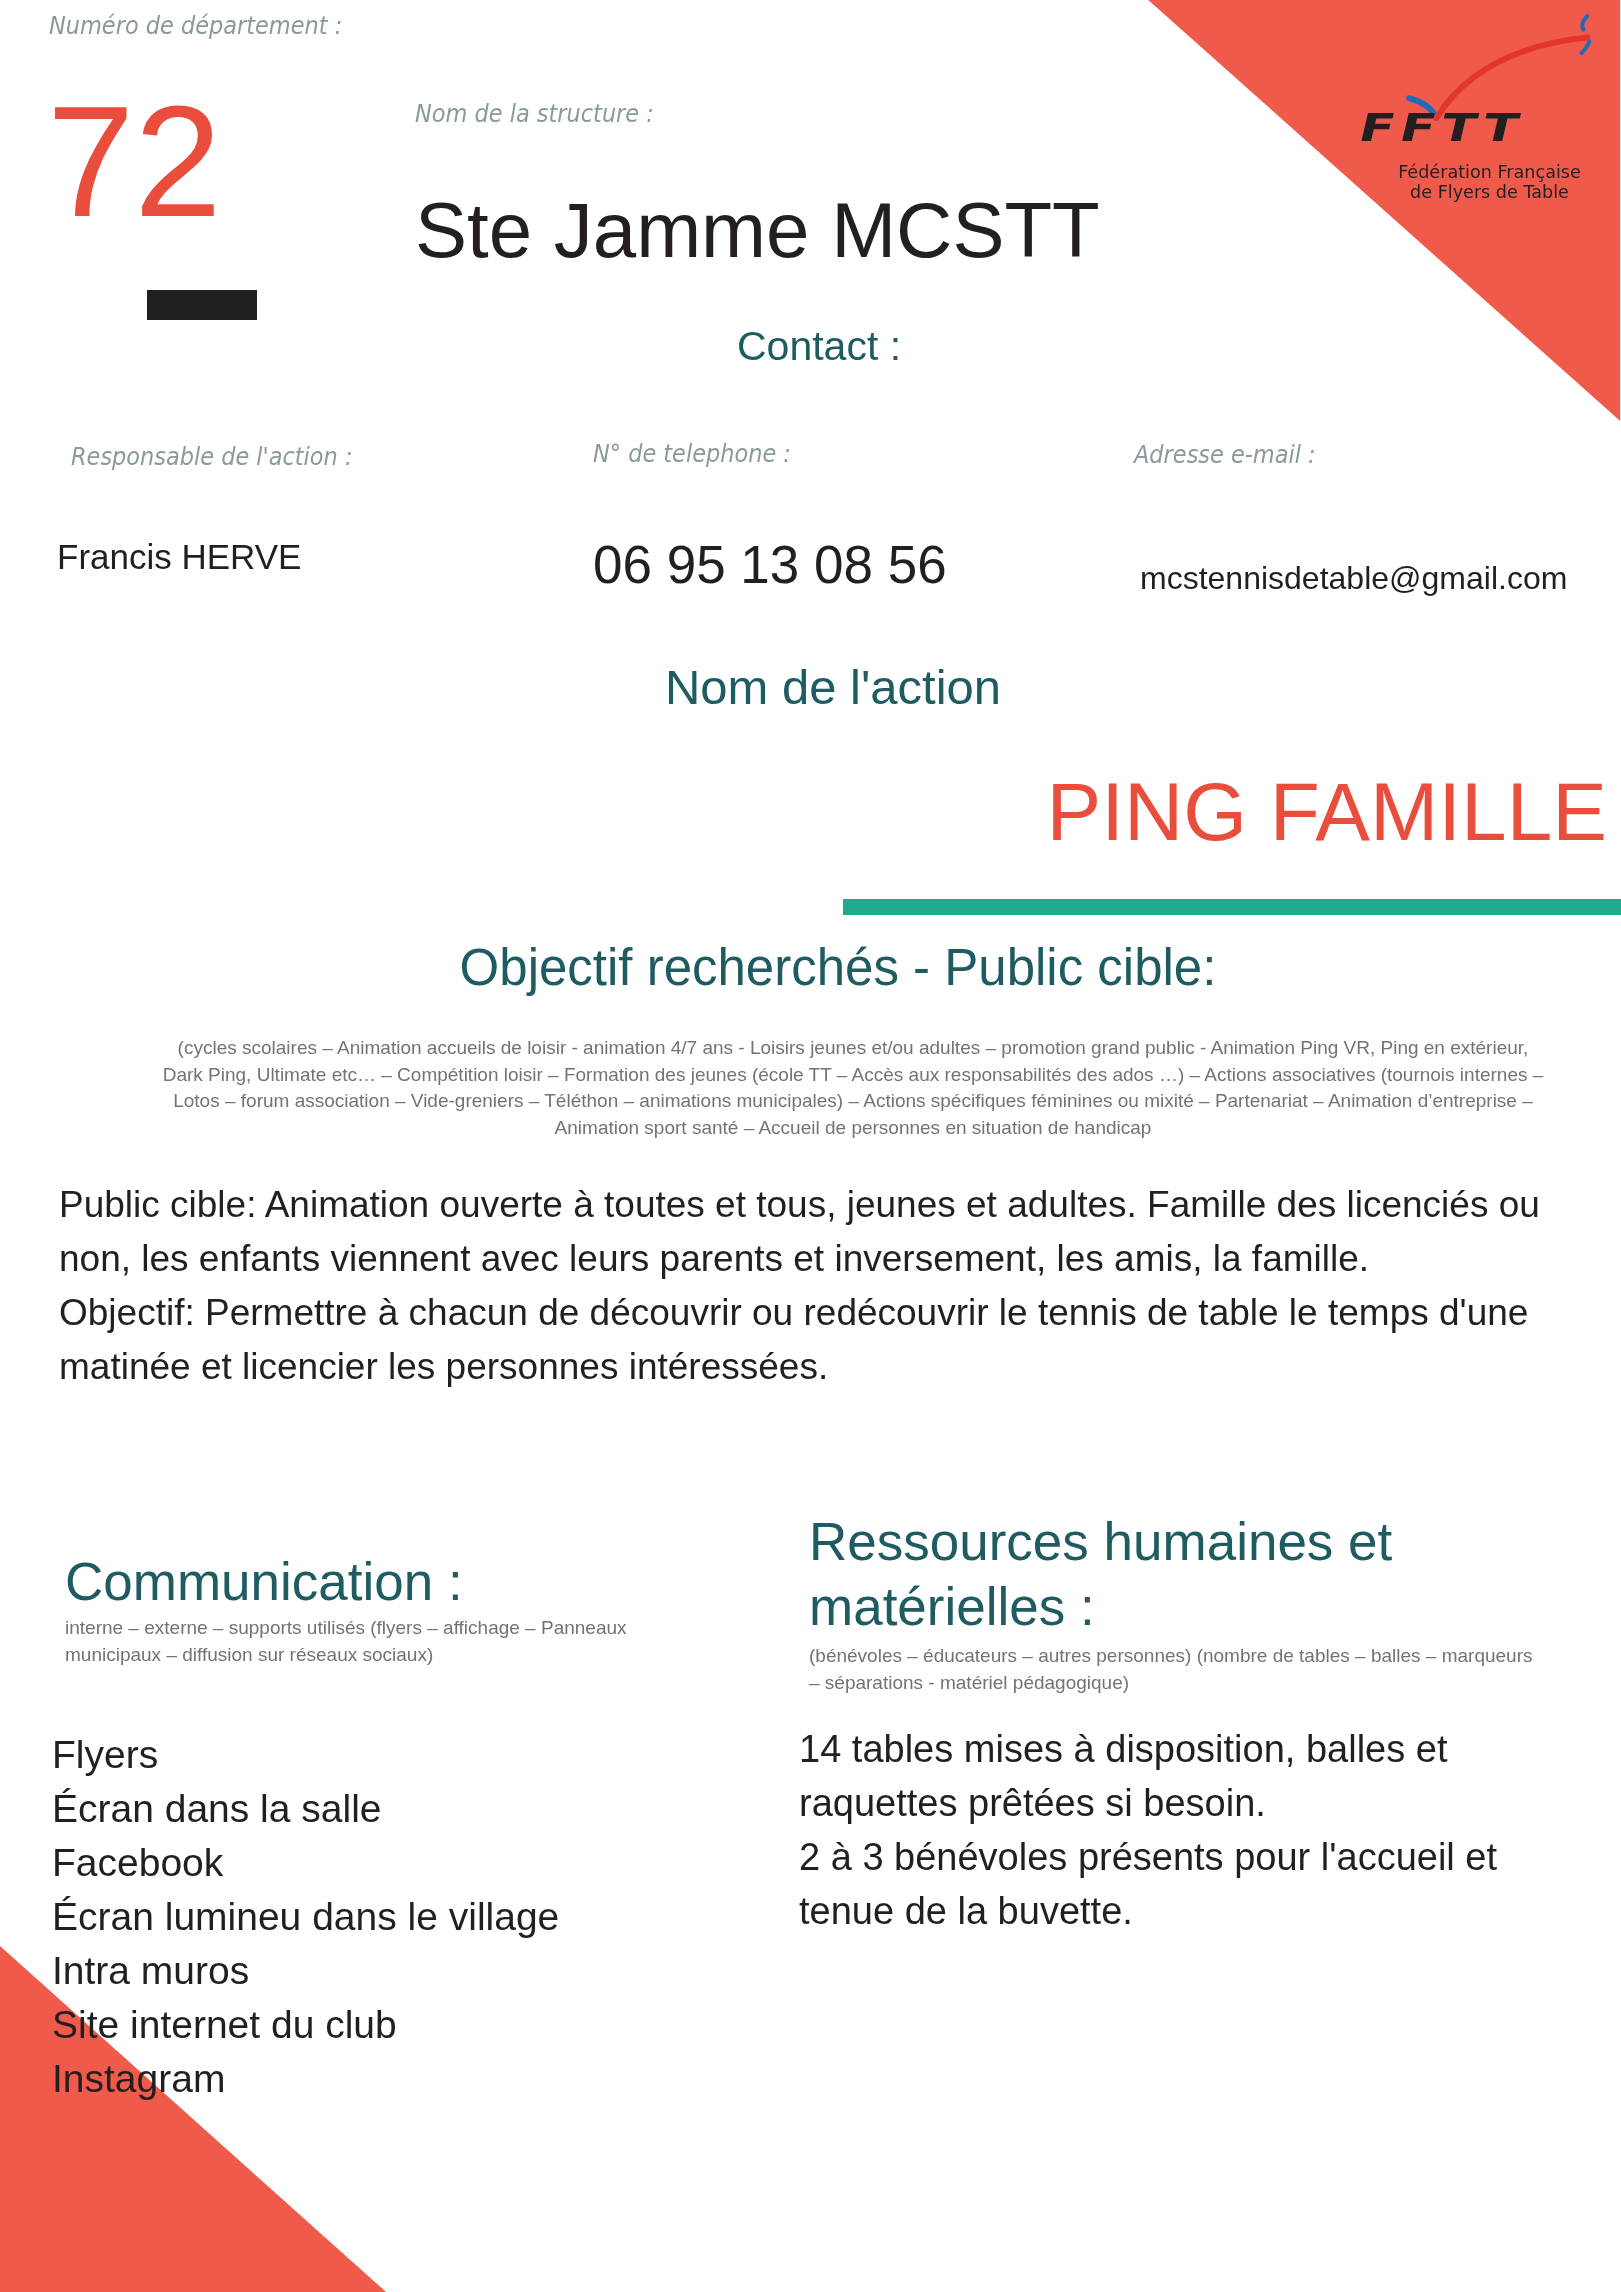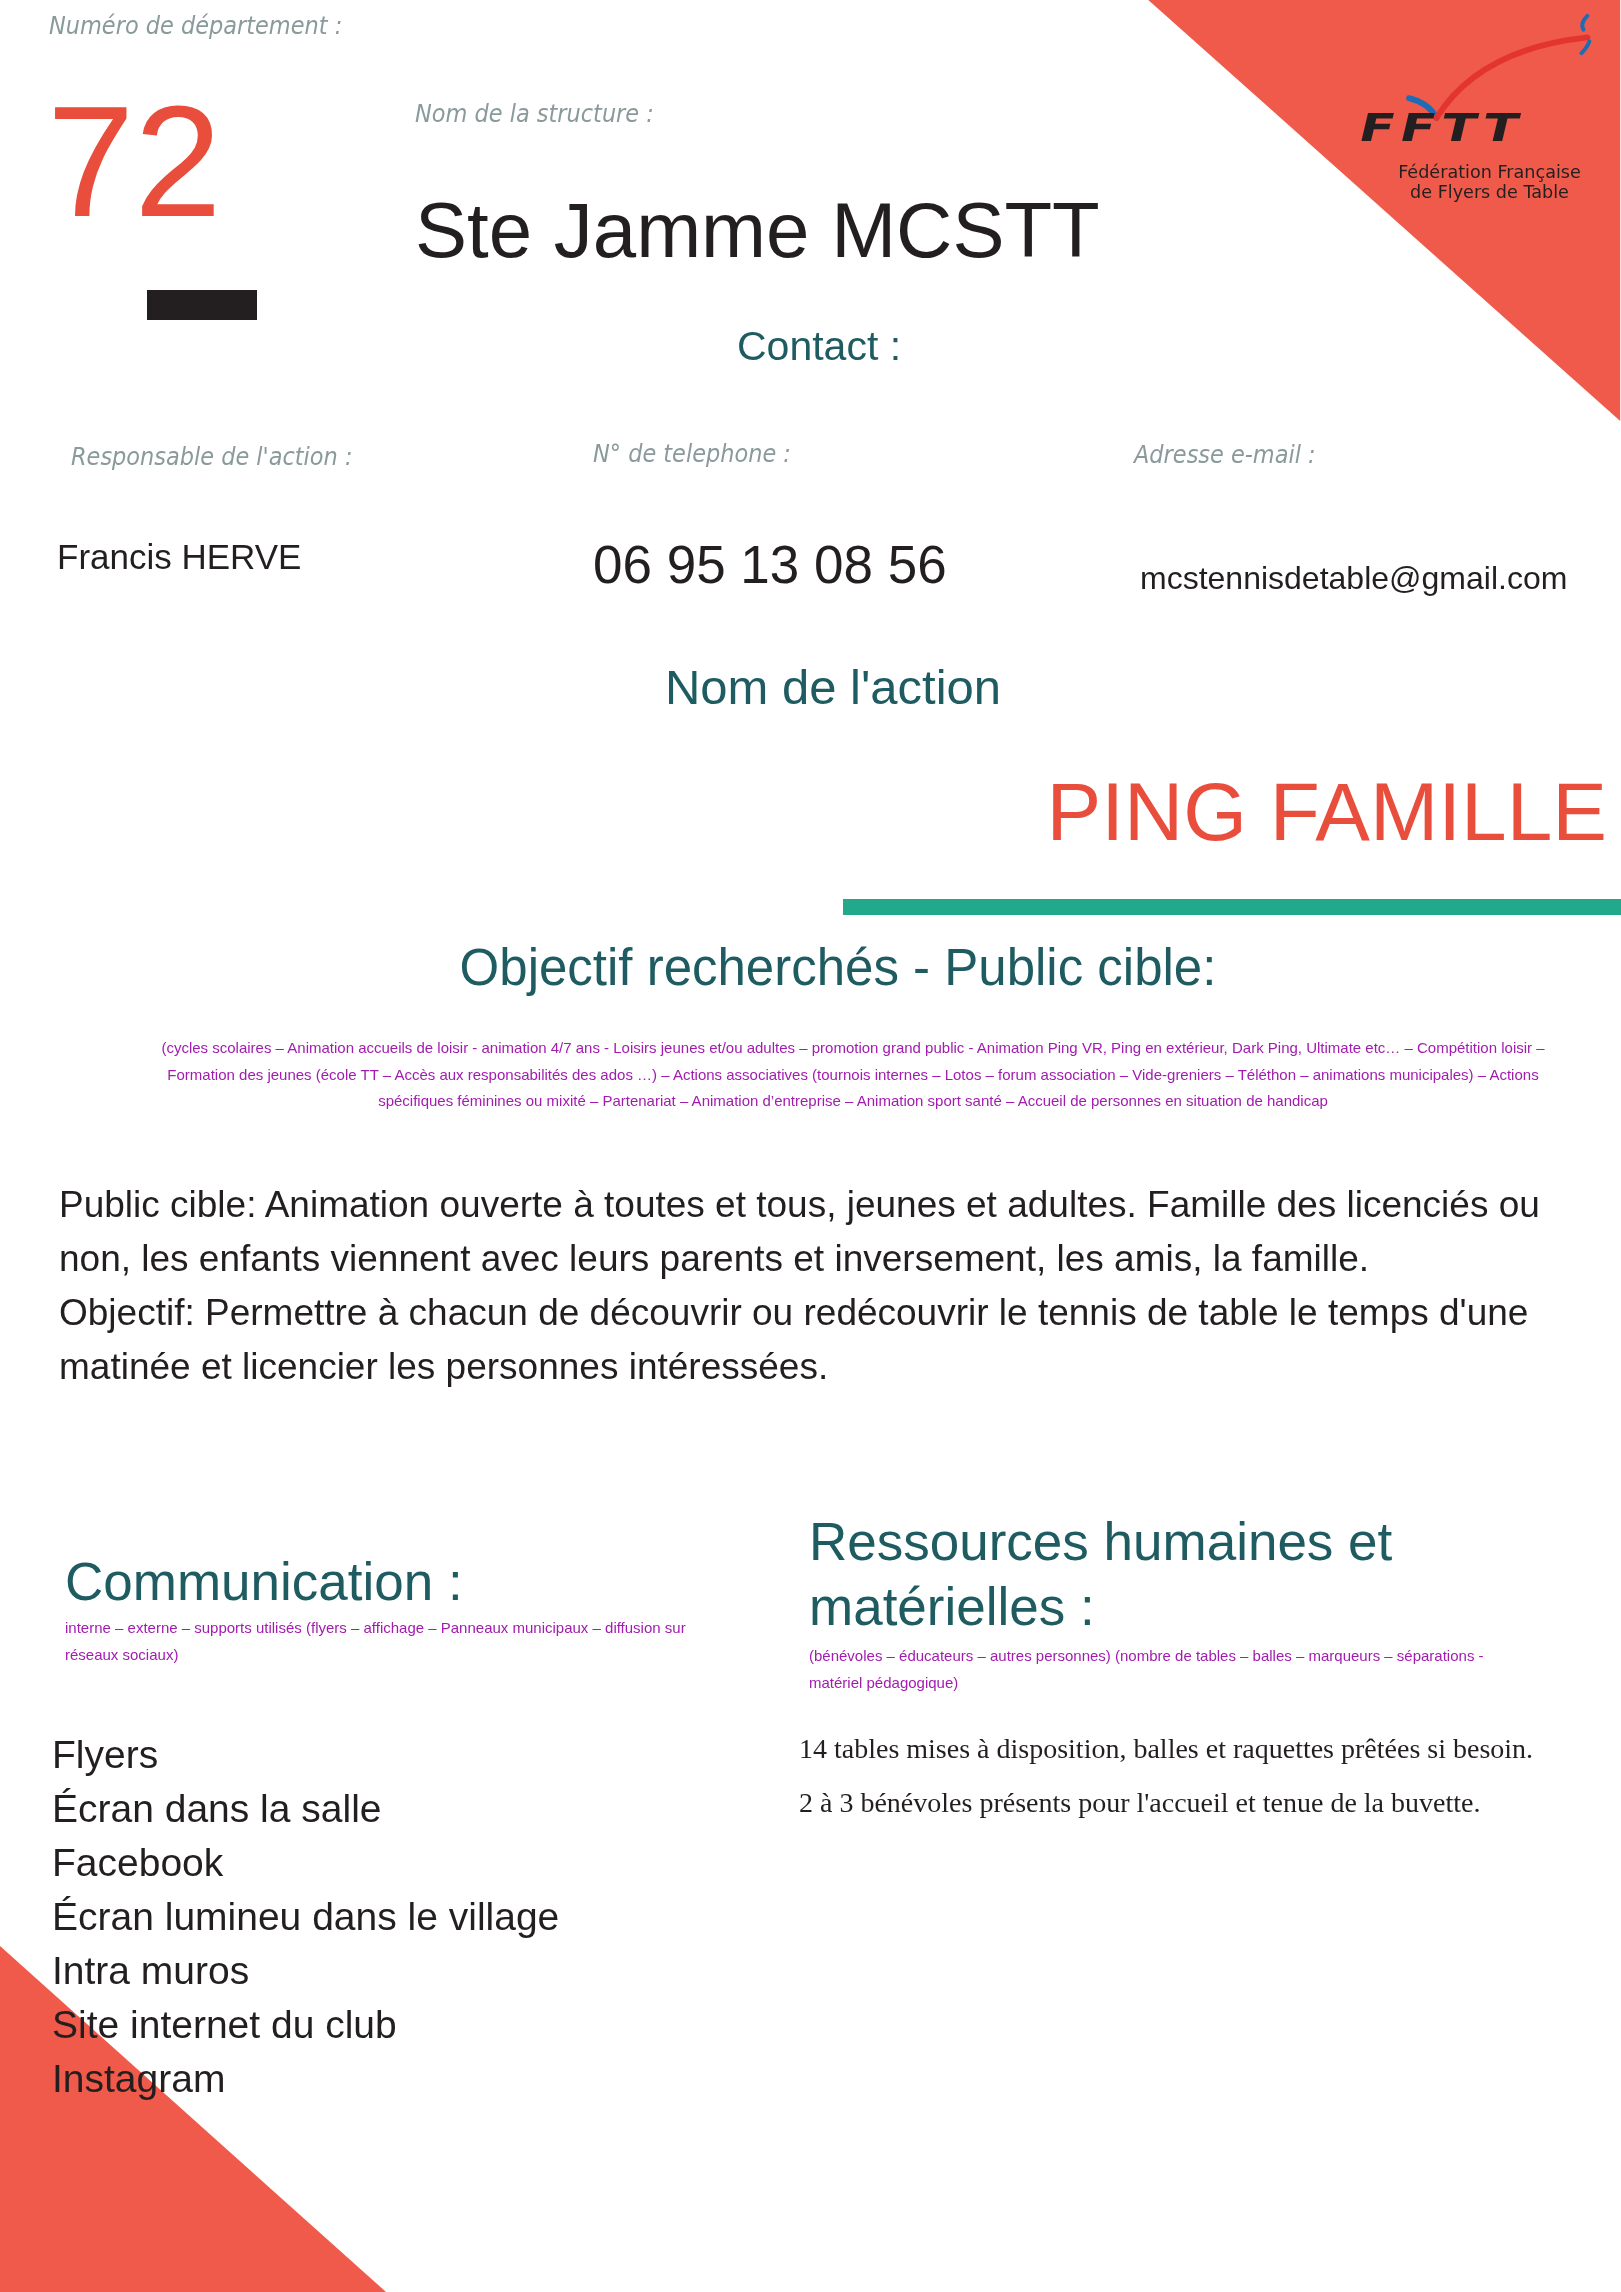--- a/index.html
+++ b/index.html
@@ -10,21 +10,21 @@
     color: #231f20;
   }
   .abs { position: absolute; }
   .label-italic {
     font-family: "DejaVu Sans", sans-serif;
     font-style: italic; color: #8a9a9b; font-size: 25.5px;
     transform: scaleX(0.88); transform-origin: left top;
     white-space: nowrap;
   }
   .teal { color: #1e5c61; }
-  .grey-note { color: #a21caf; font-size: 15px; line-height: 26.5px; }
+  .grey-note { color: #737373; font-size: 19px; line-height: 26.5px; }
   .big-body { font-size: 37px; line-height: 54px; color: #231f20; }
 
   
   #tri-top {
     position: absolute; left: 0; top: 0; width: 1621px; height: 421px;
   }
   #tri-bottom {
     position: absolute; left: 0; top: 1946px; width: 392px; height: 347px;
   }
 
@@ -65,21 +65,21 @@
   #objectif-note { left: 157px; width: 1392px; top: 1035px; text-align: center; }
   #objectif-body { left: 59px; width: 1529px; top: 1178px; }
 
   #comm-title { left: 65px; top: 1551px; font-size: 53px; }
   #comm-note { left: 65px; top: 1615px; width: 637px; }
   #comm-list { left: 52px; top: 1728px; margin: 0; padding: 0; list-style: none; }
   #comm-list li { font-size: 39px; line-height: 54px; }
 
   #res-title { left: 809px; top: 1509px; font-size: 53px; line-height: 65px; width: 686px; }
   #res-note { left: 809px; top: 1643px; width: 725px; }
-  #res-body { left: 799px; top: 1722px; width: 745px; font-size: 28px; line-height: 54px; font-family: Liberation Serif, serif; }
+  #res-body { left: 799px; top: 1722px; width: 745px; font-size: 38px; line-height: 54px; }
 </style>
 </head>
 <body>
 
 <svg id="tri-top" viewBox="0 0 1654 430">
   <polygon points="1172,0 1654,0 1654,430" fill="#ef5a4a"></polygon>
 </svg>
 
 <svg id="tri-bottom" viewBox="0 0 400 354">
   <polygon points="0,0 395,354 0,354" fill="#ef5a4a"></polygon>

